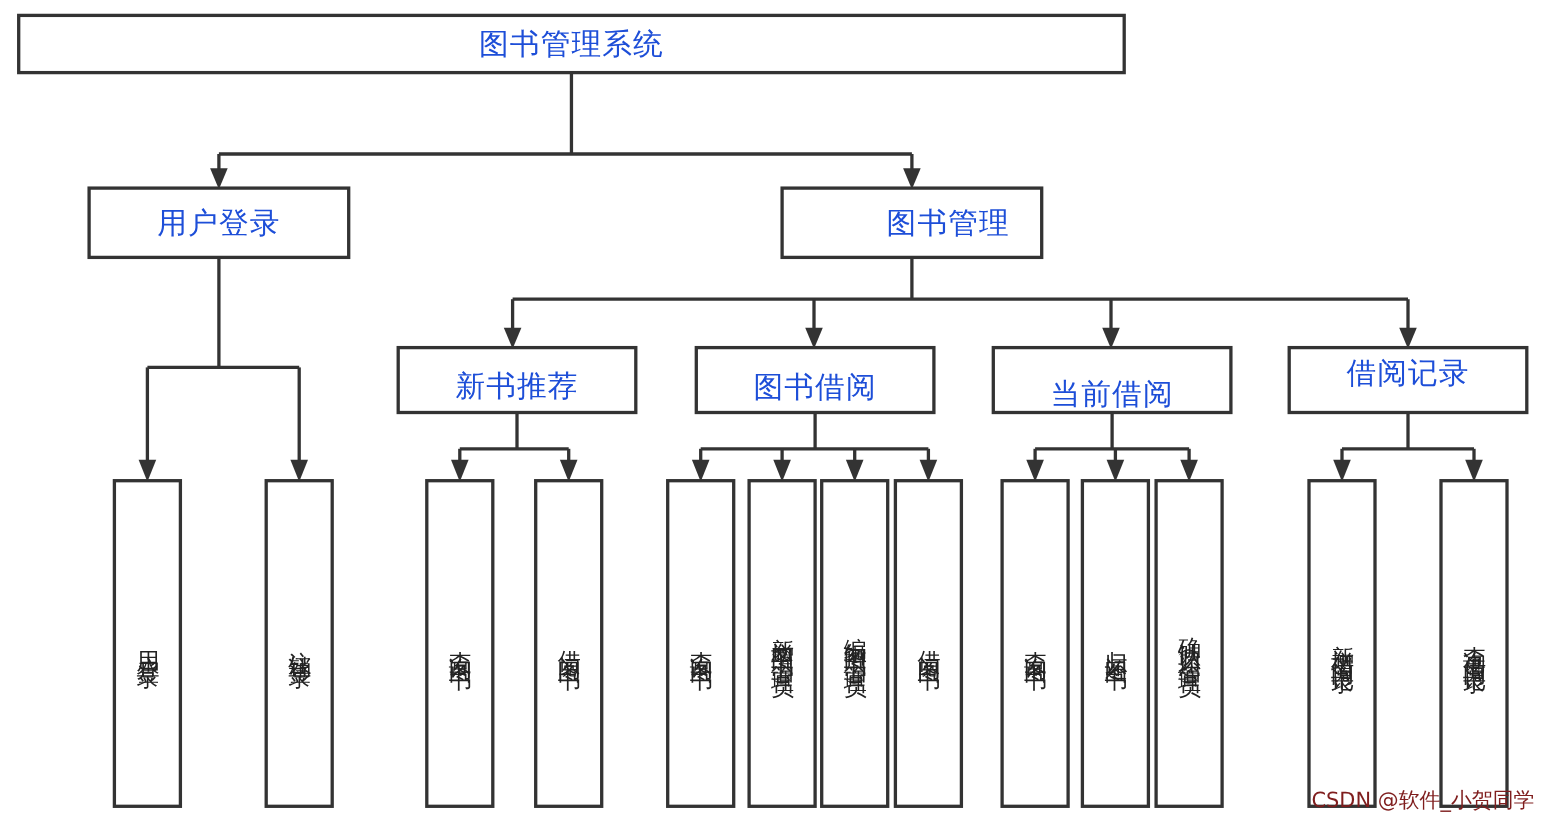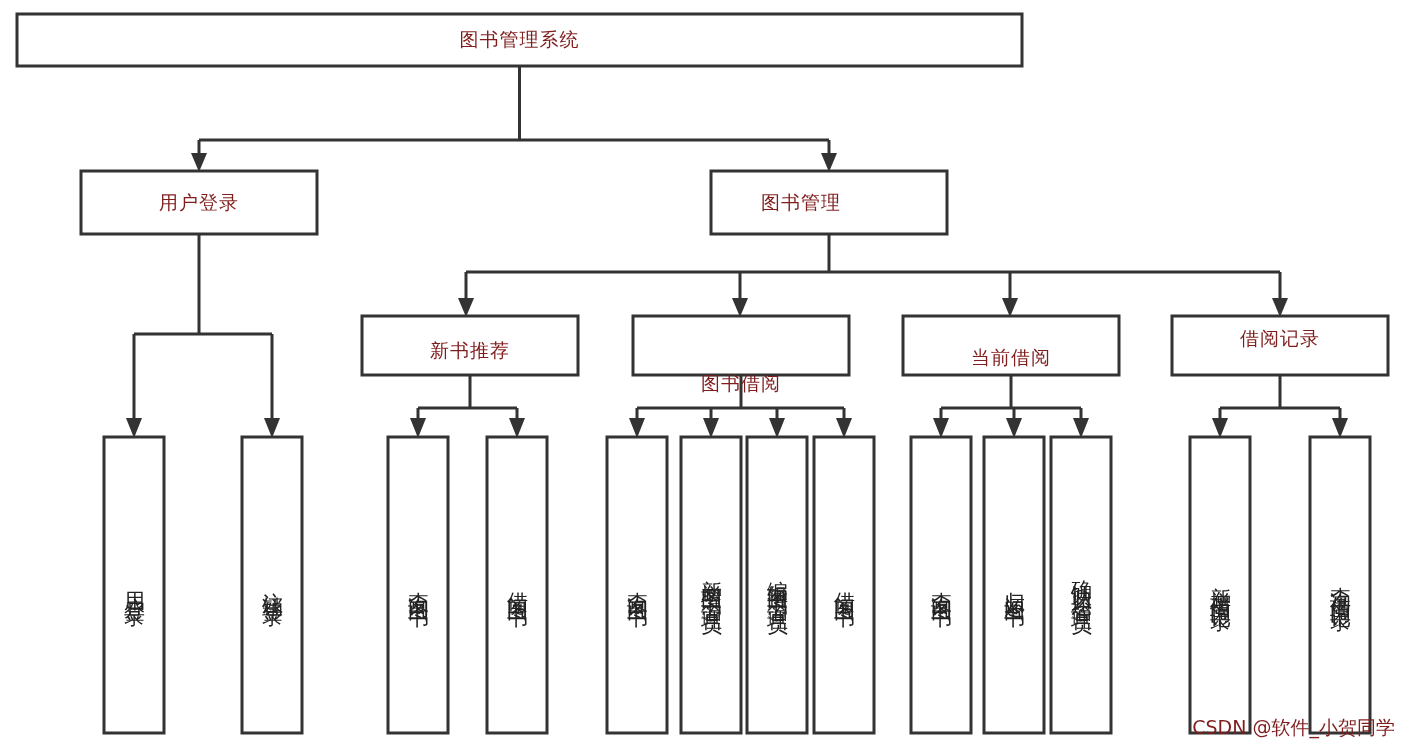--- a/index.html
+++ b/index.html
@@ -54,22 +54,22 @@
     color: #222222;
     display: flex;
     align-items: center;
     justify-content: center;
     white-space: nowrap;
     pointer-events: none;
   }
   .hlabel {
     position: absolute;
     font-family: "DejaVu Sans", "Liberation Sans", sans-serif;
-    font-size: 19px;
-    color: #7f1d1d;
+    font-size: 27px;
+    color: #1d4ed8;
     display: flex;
     align-items: center;
     justify-content: center;
     white-space: nowrap;
     letter-spacing: 1px;
     pointer-events: none;
   }
   #watermark {
     position: absolute;
     right: 10px;
@@ -182,24 +182,24 @@
     <rect class="node-box" x="911" y="437" width="60" height="296"></rect>
     <rect class="node-box" x="984" y="437" width="60" height="296"></rect>
     <rect class="node-box" x="1051" y="437" width="60" height="296"></rect>
     <rect class="node-box" x="1190" y="437" width="60" height="296"></rect>
     <rect class="node-box" x="1310" y="437" width="60" height="296"></rect>
   </svg>
 
   <div class="hlabel" style="left:17px; top:14px; width:1005px; height:52px;">图书管理系统</div>
 
   <div class="hlabel" style="left:81px; top:171px; width:236px; height:63px;">用户登录</div>
-  <div class="hlabel" style="left:683px; top:171px; width:236px; height:63px;">图书管理</div>
+  <div class="hlabel" style="left:744px; top:171px; width:236px; height:63px;">图书管理</div>
 
   <div class="hlabel" style="left:362px; top:316px; width:216px; height:69px;">新书推荐</div>
-  <div class="hlabel" style="left:633px; top:316px; width:216px; height:72px;margin-top:32px;">图书借阅</div>
+  <div class="hlabel" style="left:633px; top:316px; width:216px; height:72px;">图书借阅</div>
   <div class="hlabel" style="left:903px; top:328px; width:216px; height:59px;">当前借阅</div>
   <div class="hlabel" style="left:1172px; top:316px; width:216px; height:46px;">借阅记录</div>
 
   <div class="vlabel" style="left:104px; top:437px; width:60px; height:296px;">用户登录</div>
   <div class="vlabel" style="left:242px; top:437px; width:60px; height:296px;">注销登录</div>
   <div class="vlabel" style="left:388px; top:437px; width:60px; height:296px;">查询图书</div>
   <div class="vlabel" style="left:487px; top:437px; width:60px; height:296px;">借阅图书</div>
   <div class="vlabel" style="left:607px; top:437px; width:60px; height:296px;">查询图书</div>
   <div class="vlabel" style="left:681px; top:437px; width:60px; height:296px;">新增图书（管理员）</div>
   <div class="vlabel" style="left:747px; top:437px; width:60px; height:296px;">编辑图书（管理员）</div>

